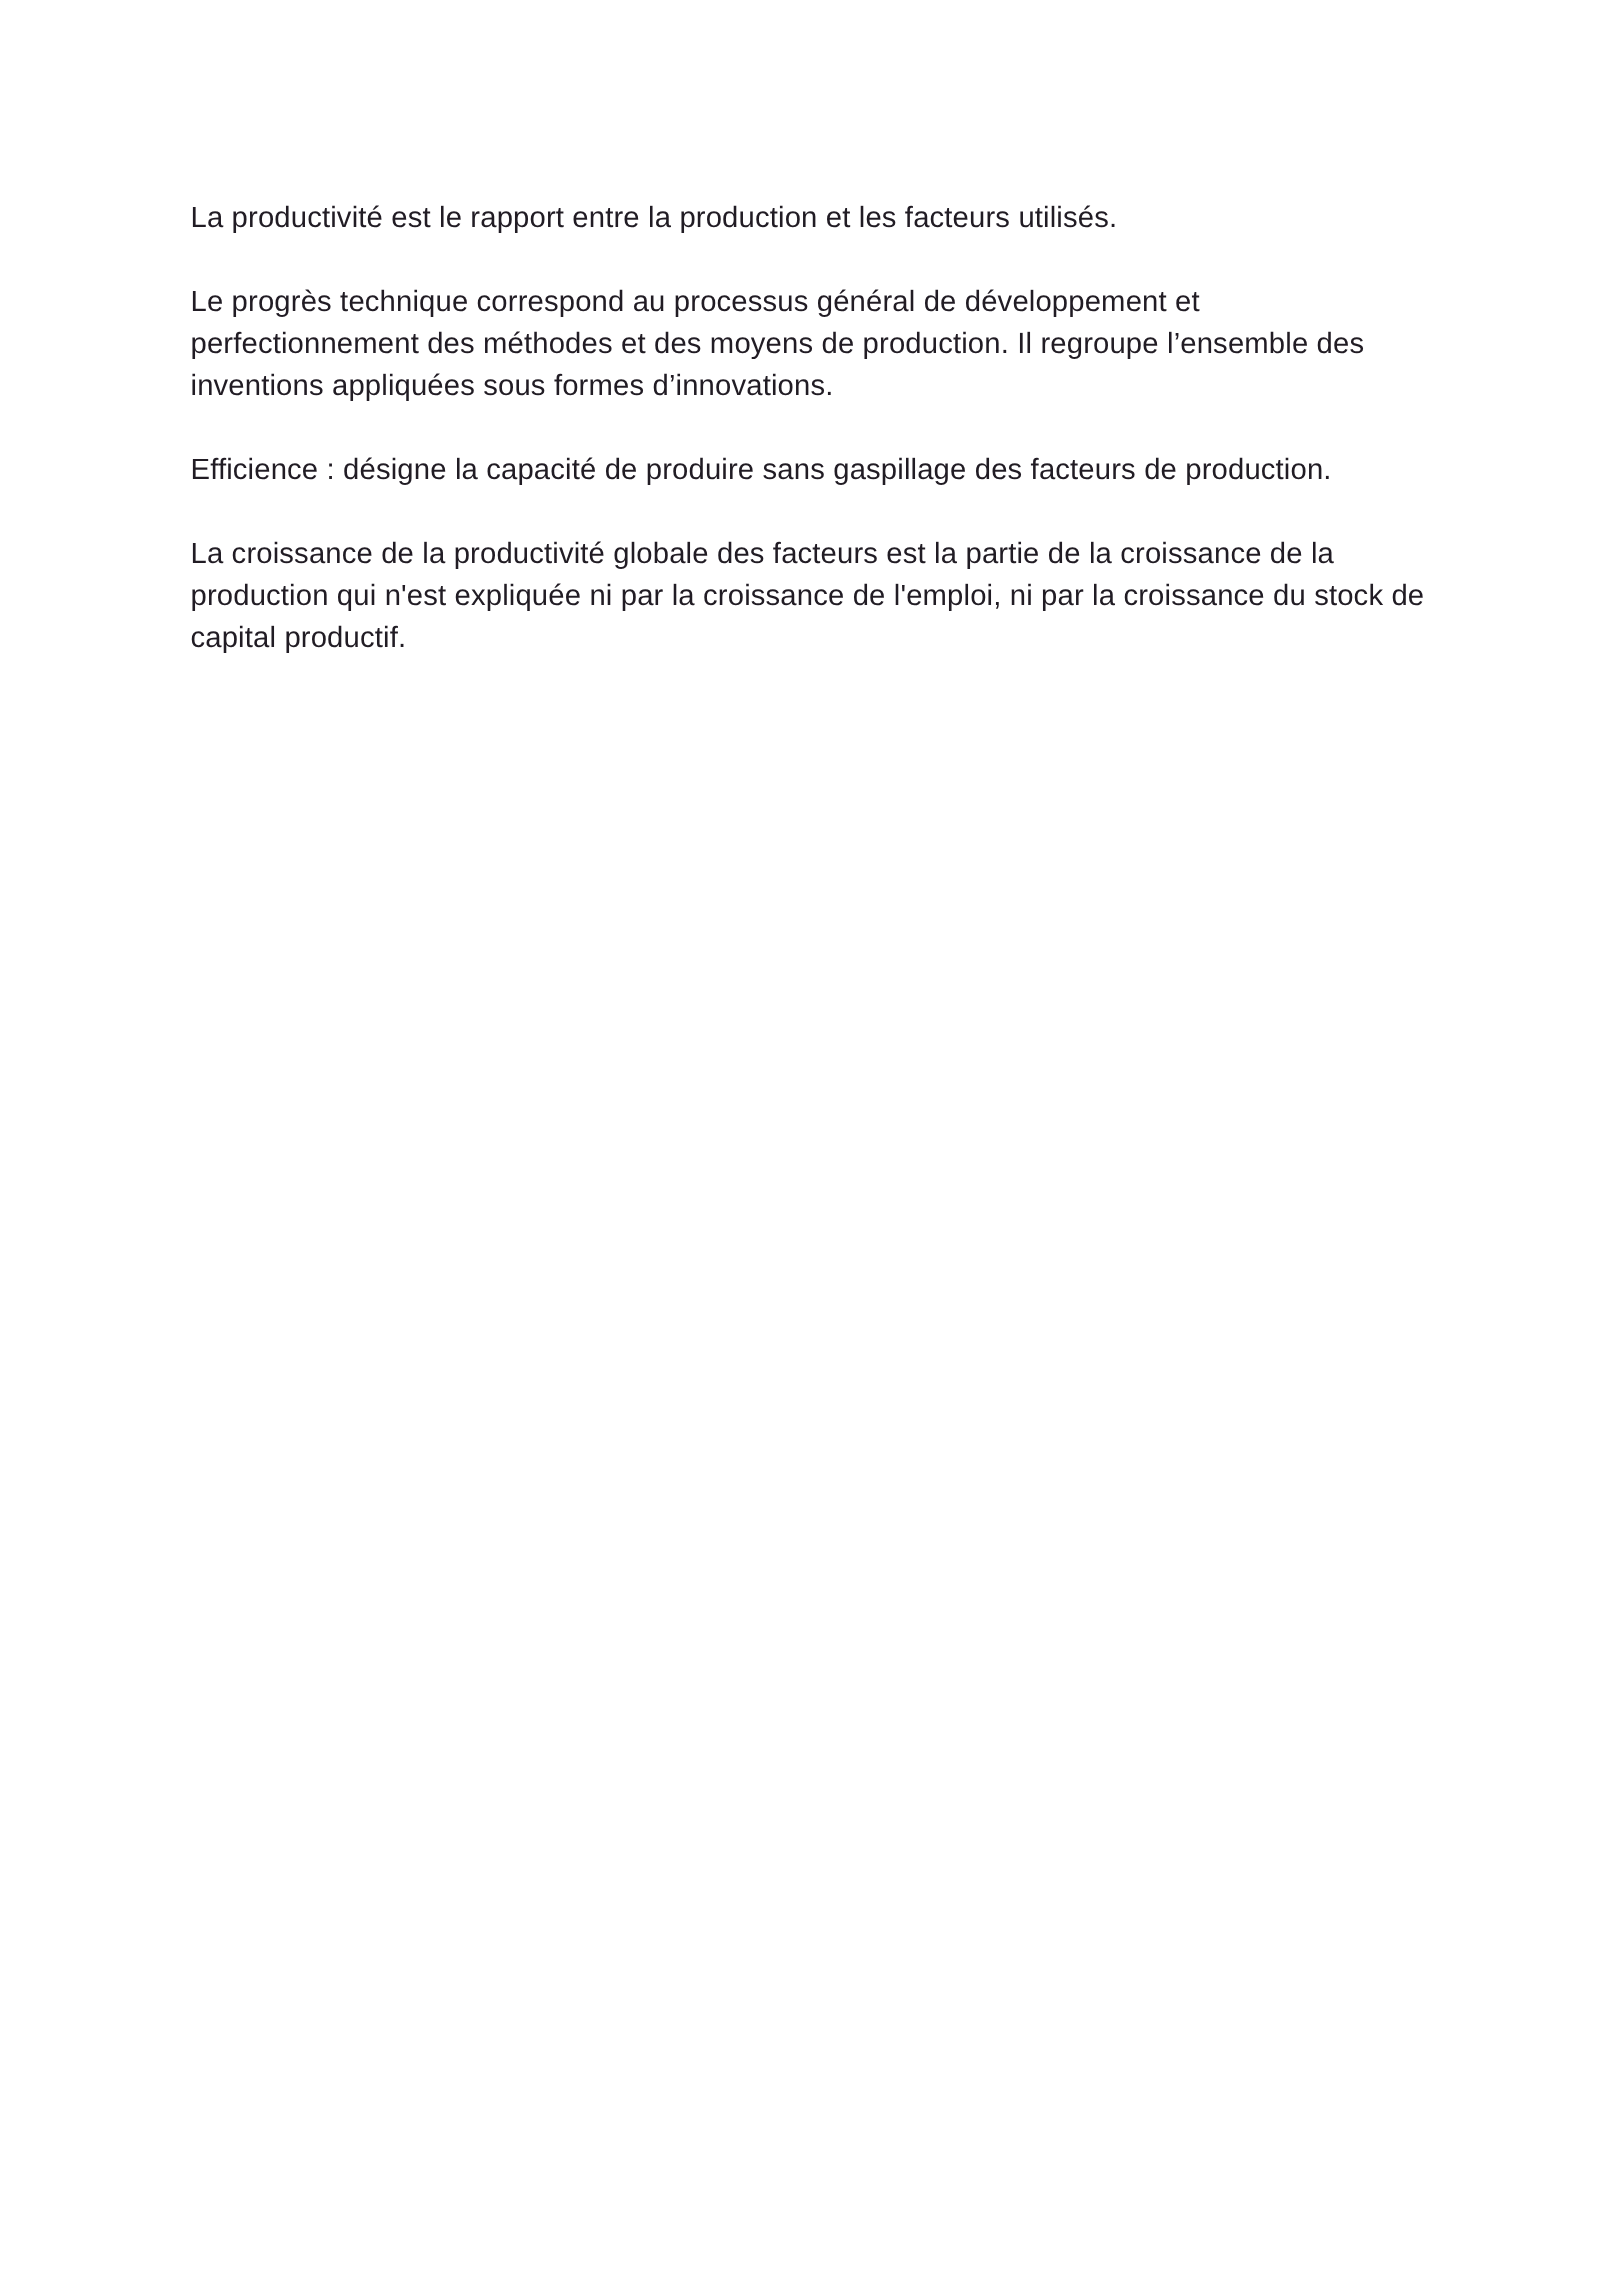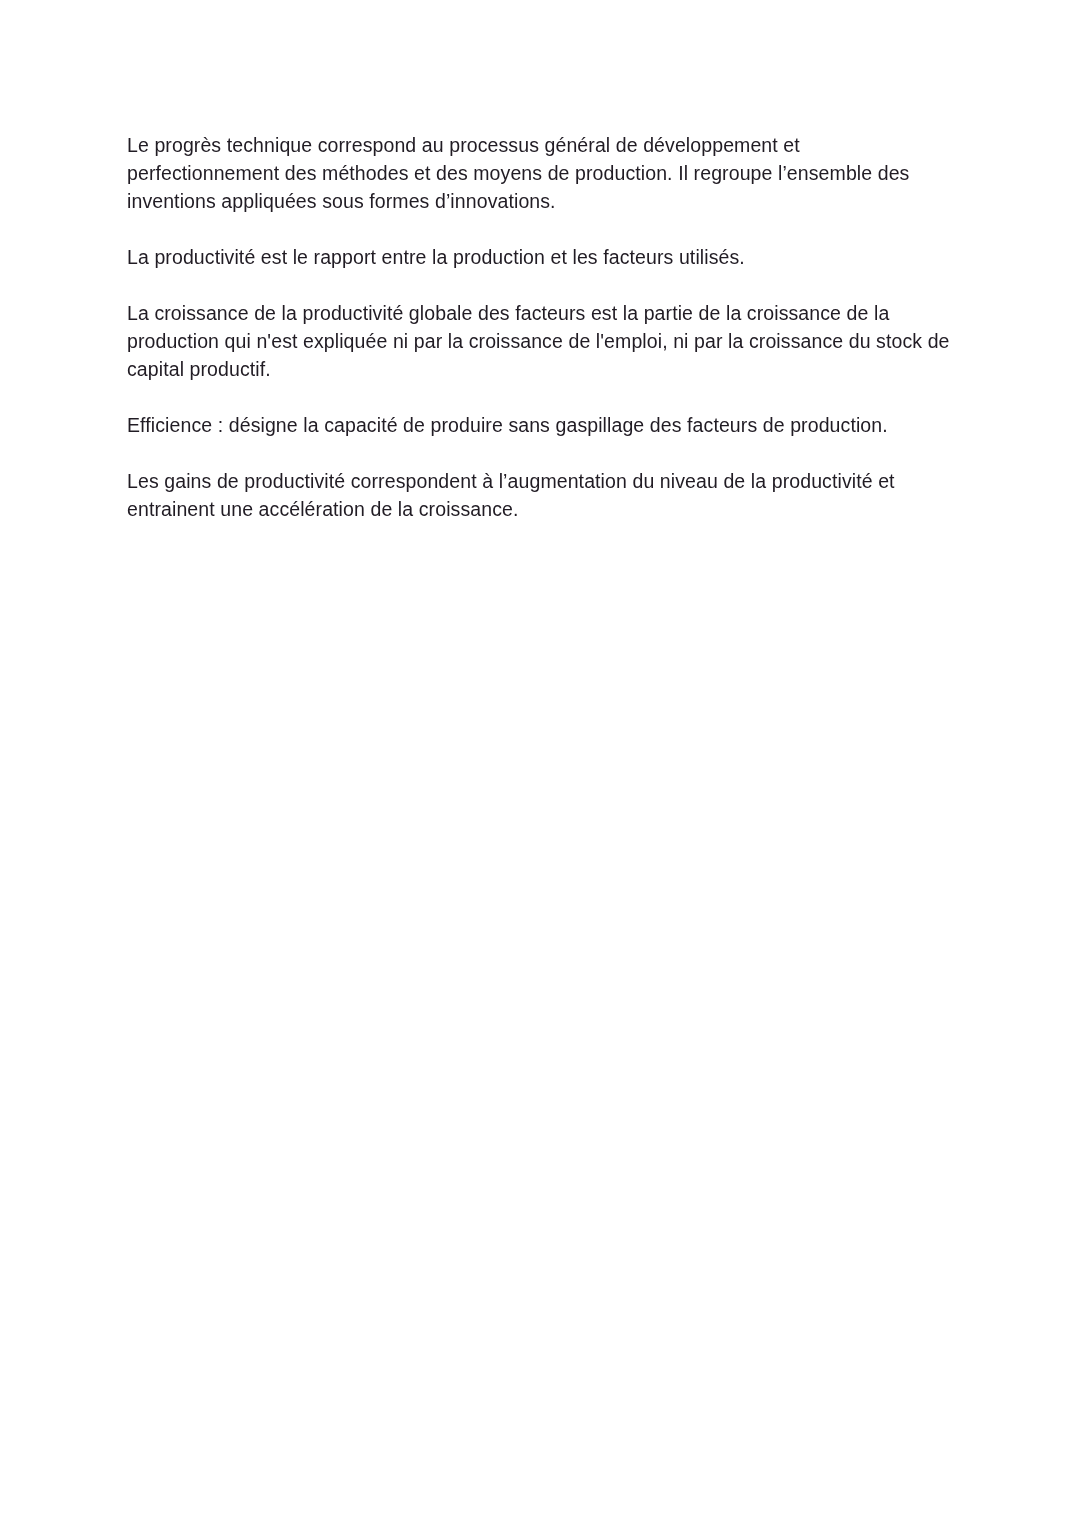--- a/index.html
+++ b/index.html
@@ -33,19 +33,18 @@
   .doc-content p {
     margin: 0 0 28px 0;
     white-space: pre-wrap;
   }
 </style>
 </head>
 <body>
 
 <div class="page">
   <div class="doc-content">
+    <p>La productivité est le rapport entre la production et les facteurs utilisés.</p>
     <p>Le progrès technique correspond au processus général de développement et perfectionnement des méthodes et des moyens de production. Il regroupe l’ensemble des inventions appliquées sous formes d’innovations.</p>
-    <p>La productivité est le rapport entre la production et les facteurs utilisés.</p>
+    <p>Efficience : désigne la capacité de produire sans gaspillage des facteurs de production.</p>
     <p>La croissance de la productivité globale des facteurs est la partie de la croissance de la production qui n'est expliquée ni par la croissance de l'emploi, ni par la croissance du stock de capital productif.</p>
-    <p>Efficience : désigne la capacité de produire sans gaspillage des facteurs de production.</p>
-    <p>Les gains de productivité correspondent à l’augmentation du niveau de la productivité et entrainent une accélération de la croissance.</p>
   </div>
 </div>
 
 </body></html>

